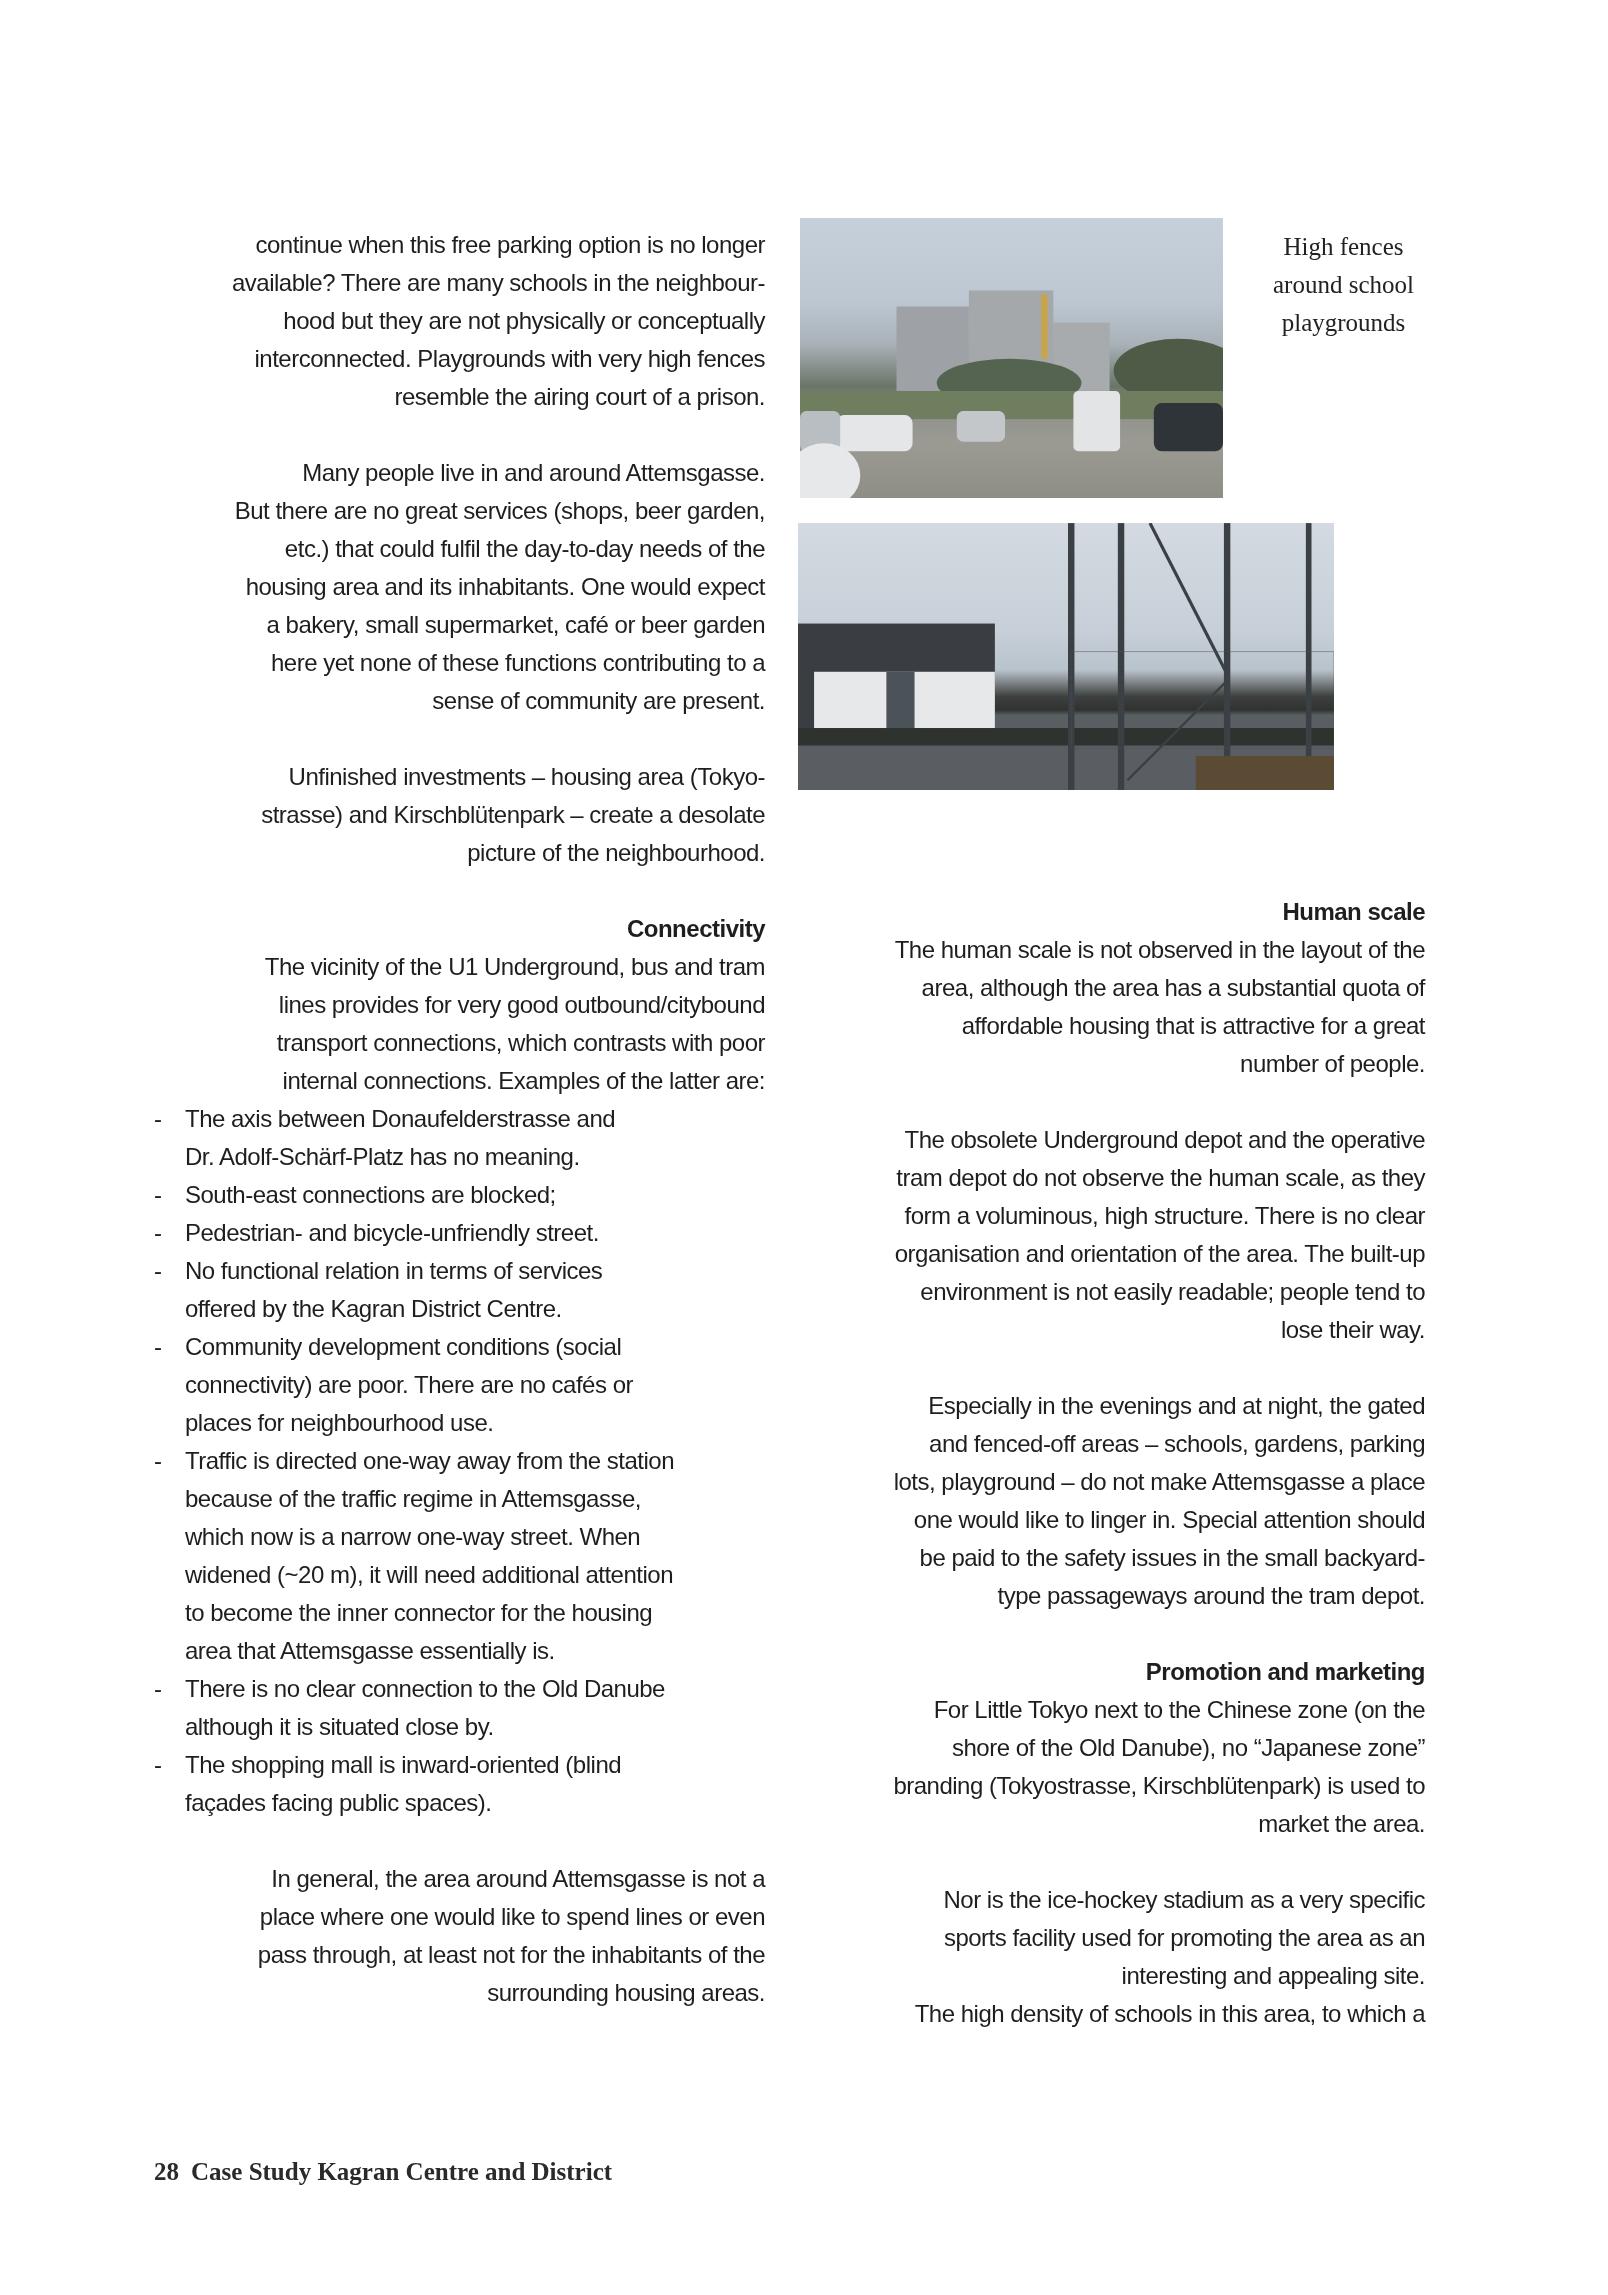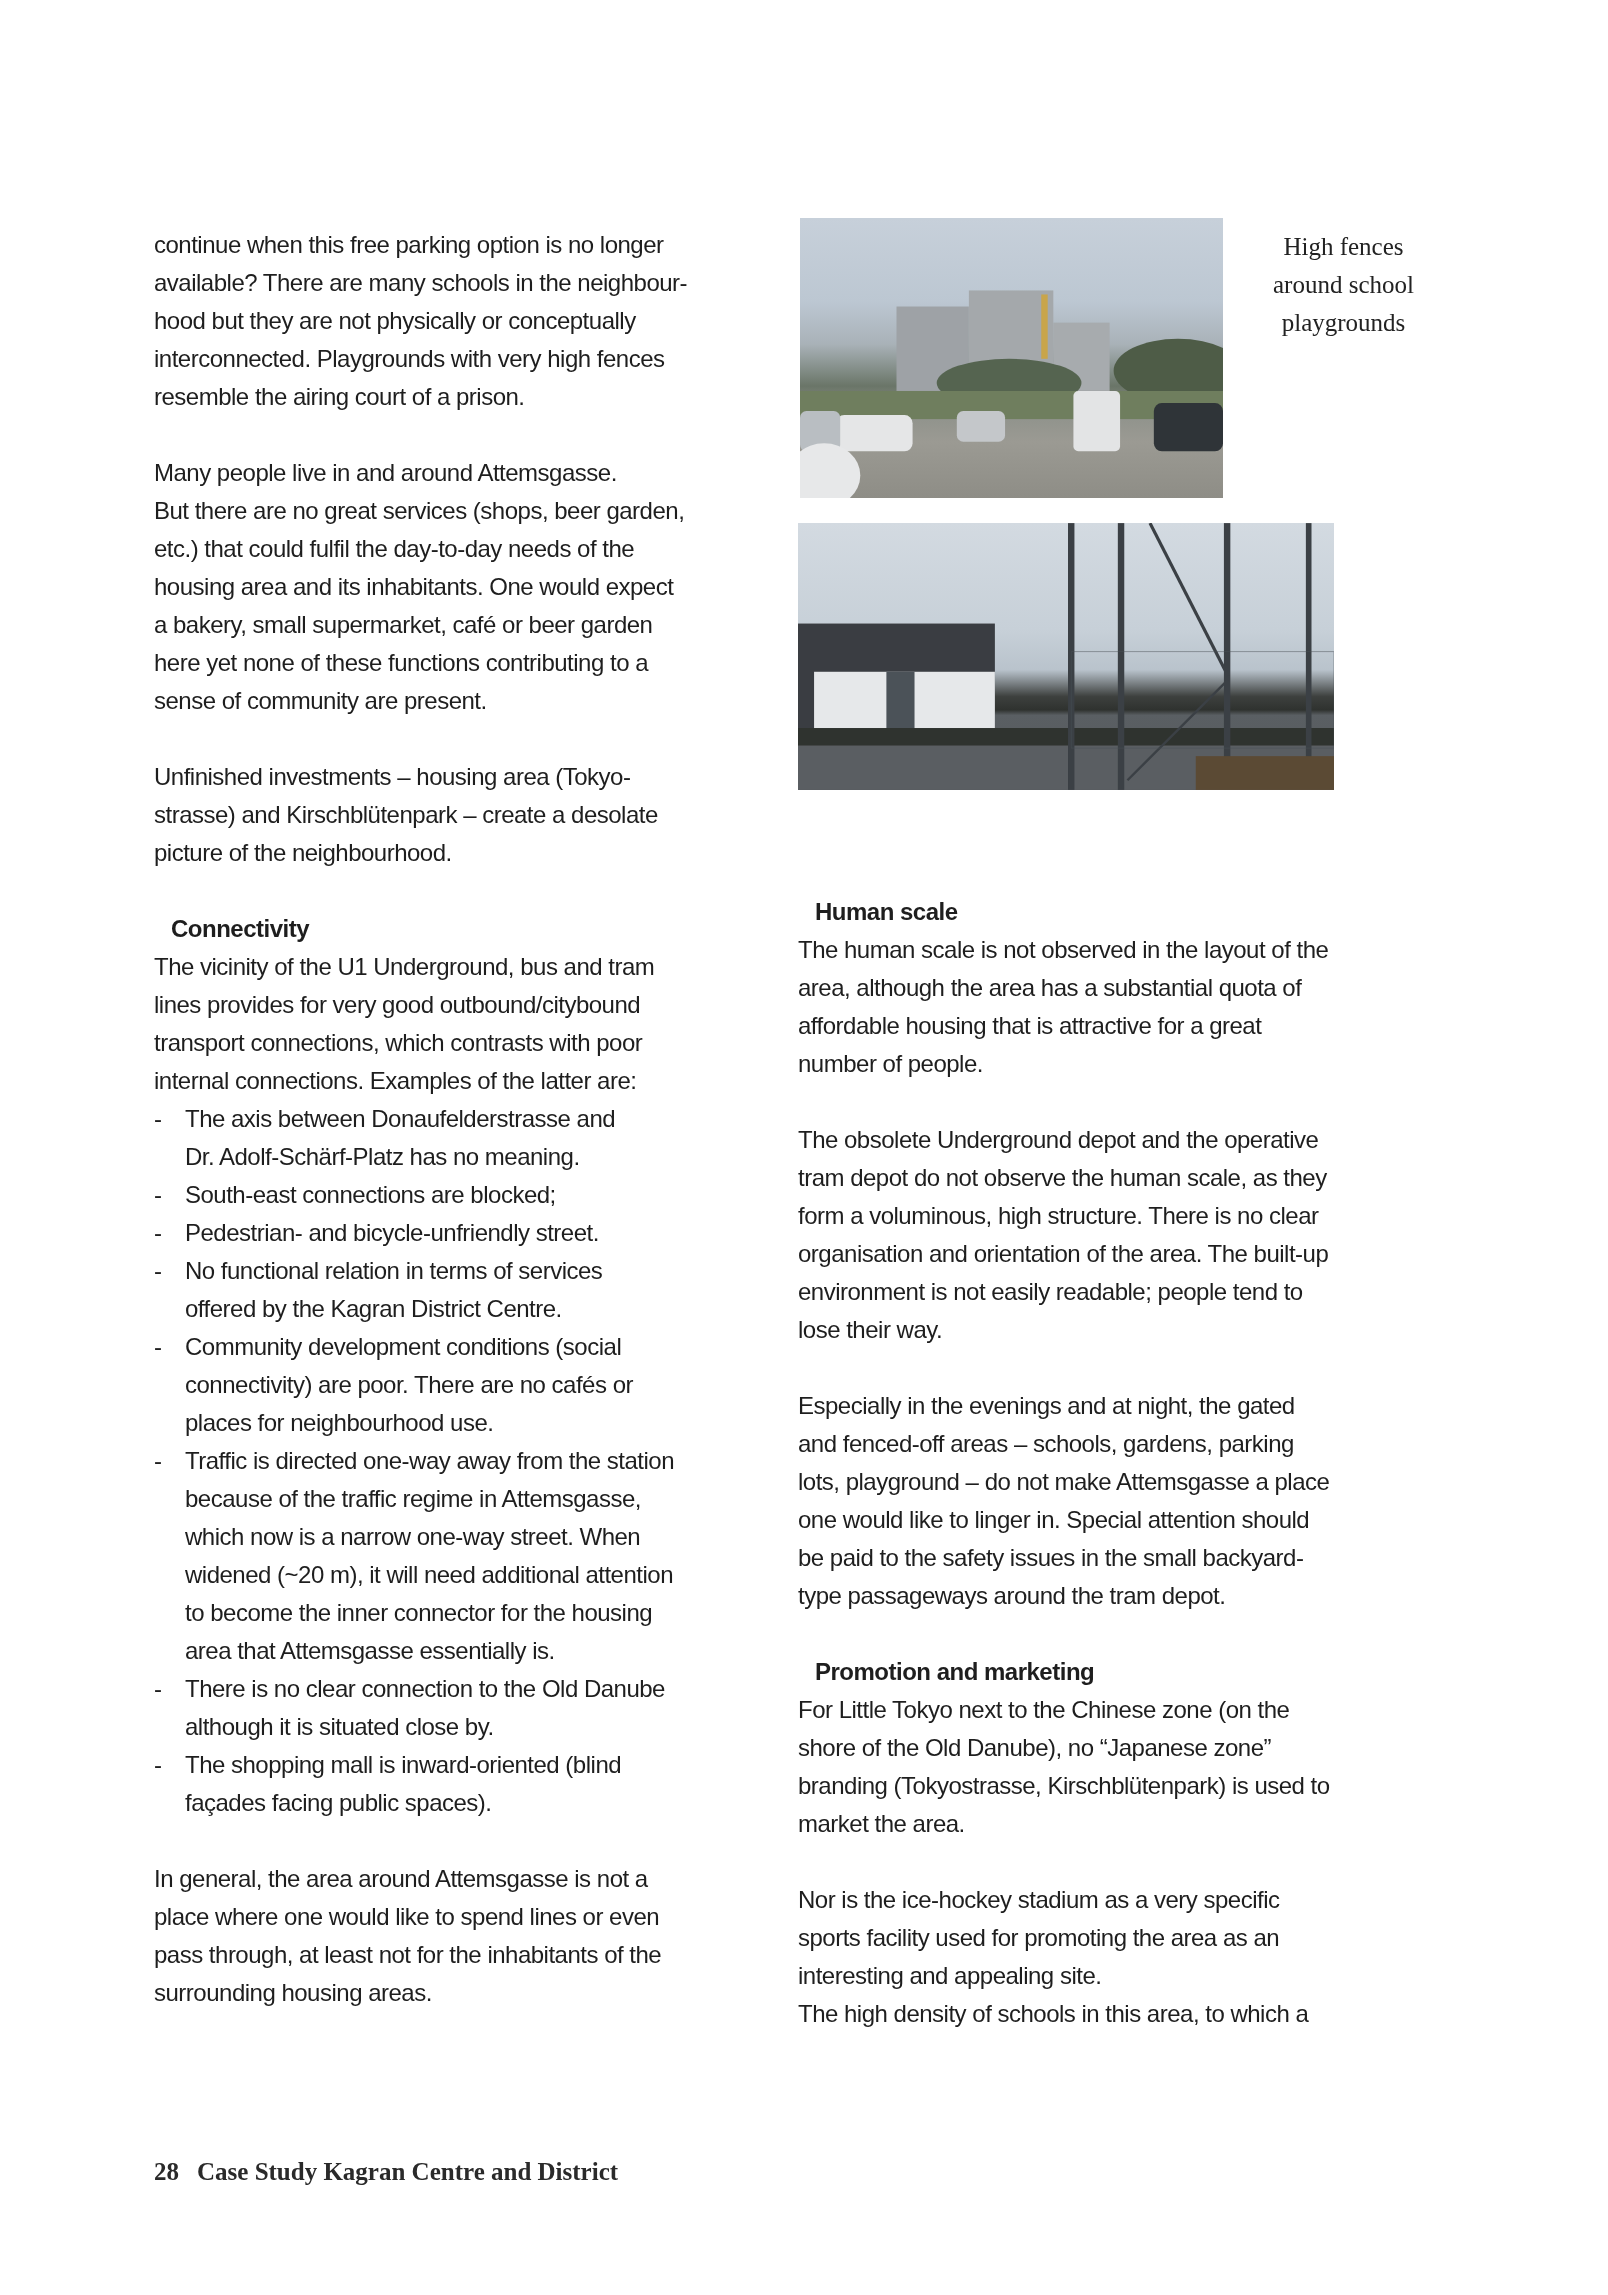--- a/index.html
+++ b/index.html
@@ -5,42 +5,42 @@
   html, body { margin:0; padding:0; background:#ffffff; }
   body { width:1608px; height:2295px; position:relative; overflow:hidden; color:#1e1e1e; }
   .col {
     position:absolute; top:226px;
     font-family:"Liberation Sans", sans-serif;
     font-size:24px; line-height:38px; letter-spacing:-0.5px;
     color:#1e1e1e;
   }
   .col-left { left:154px; width:611px; }
   .col-right { left:798px; width:627px; top:893px; }
-  .para { margin:0 0 38px 0; }
+  .para { margin:0 0 38px 0;text-align:right; }
   .para.tight { margin-bottom:0; }
   .line { display:block; white-space:nowrap; }
   .heading { font-weight:bold; display:block;margin-left:17px; }
   .bullets { list-style:none; margin:0 0 38px 0; padding:0; }
   .bullet { position:relative; padding-left:31px; }
   .bullet .dash { position:absolute; left:0; top:0; }
   .photo { position:absolute; overflow:hidden; }
   .photo-1 { left:800px; top:218px; width:423px; height:280px;
     background:linear-gradient(180deg,#c7d0da 0%,#bcc7d2 30%,#a9b2b8 45%,#7f8a83 55%,#6a7568 60%,#8d918a 68%,#9b9a93 80%,#8e8d86 100%); }
   .photo-2 { left:798px; top:523px; width:536px; height:267px;
     background:linear-gradient(180deg,#d3dae1 0%,#c7d0d8 40%,#b9c3cc 55%,#3d403e 65%,#2f322f 70%,#5a5f63 72%,#56595c 100%); }
   .caption {
     position:absolute; left:1247px; top:228px; width:193px;
     font-family:"Liberation Serif", serif; font-size:25px; line-height:38px; color:#222;text-align:center;
   }
   .footer {
     position:absolute; left:154px; top:2158px;
     font-family:"Liberation Serif", serif; font-size:25px; font-weight:bold; color:#2a2a2a;
     white-space:nowrap;
   }
-  .footer .page-num { margin-right:18px; }
+  .footer .page-num { margin-right:12px; }
 </style>
 </head>
 <body>
 
 <div class="col col-left">
   <p class="para">
     <span class="line">continue when this free parking option is no longer</span>
     <span class="line">available? There are many schools in the neighbour-</span>
     <span class="line">hood but they are not physically or conceptually</span>
     <span class="line">interconnected. Playgrounds with very high fences</span>

